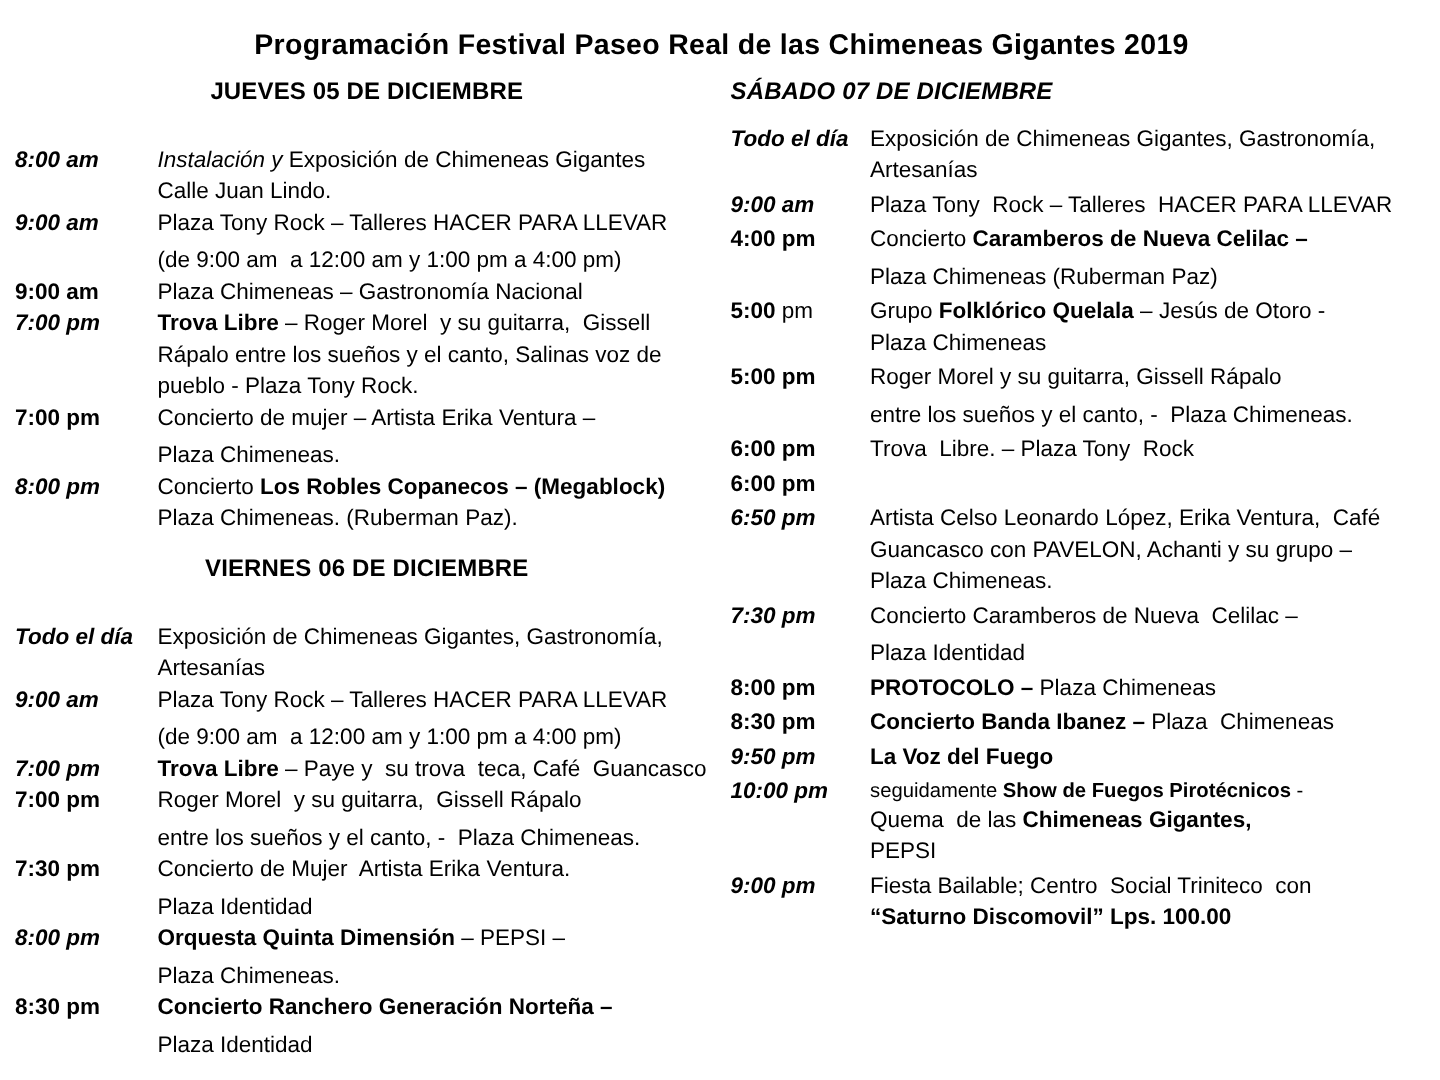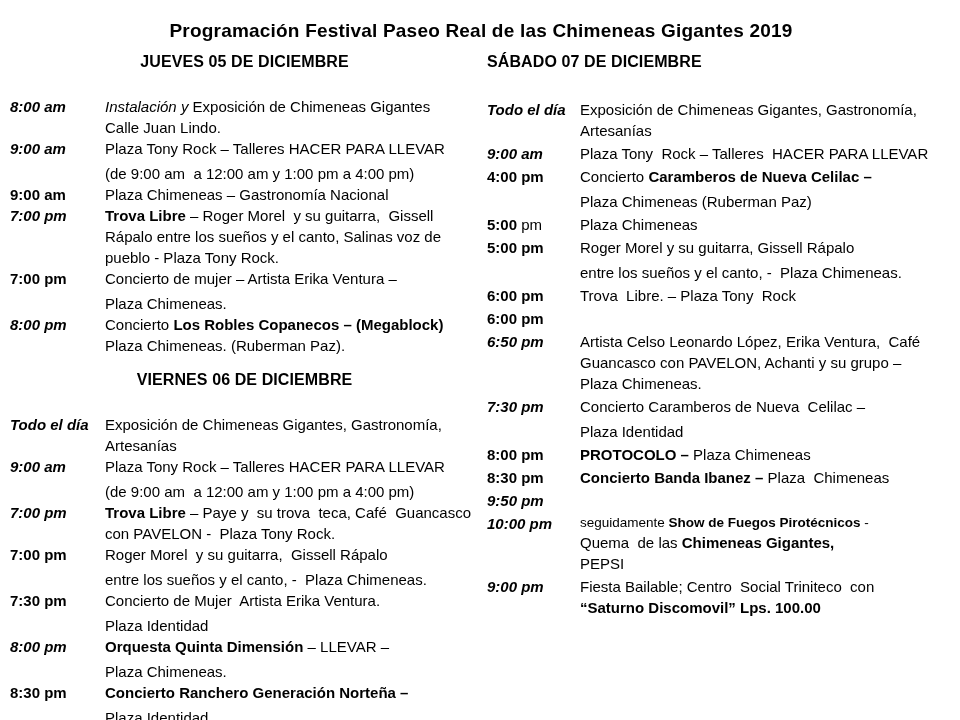--- a/index.html
+++ b/index.html
@@ -8,21 +8,21 @@
   .page { box-sizing:border-box; width:960px; height:720px; padding:6px 8px 0 10px; }
   .title { font-size:19px; font-weight:bold; text-align:center;
            margin:14px 0 10px 0; letter-spacing:0.2px; }
   .cols { display:flex; align-items:flex-start; }
   .col { box-sizing:border-box; }
   #col-left  { width:477px; padding-right:8px; }
   #col-right { width:465px; }
   .day-section + .day-section { margin-top:14px; }
   .day-heading { font-size:16px; font-weight:bold; line-height:20px; letter-spacing:0.1px; }
   #col-left  .day-heading { margin-bottom:24px;text-align:center; }
-  #col-right .day-heading { margin-bottom:27px; }
+  #col-right .day-heading { margin-bottom:10px;font-style:italic; }
   .entry { display:flex; align-items:flex-start; }
   #col-right .entry { margin-bottom:2px; }
   .time { flex:none; width:95px; font-size:15px; line-height:21px; }
   #col-right .time { width:93px; }
   .desc { flex:1; min-width:0; font-size:15px; line-height:21px; }
   .line { white-space:pre; }
   .line.sp { margin-top:4px; }
   .line.small { font-size:13.5px; line-height:19px; }
   .b { font-weight:bold; }
   .i { font-style:italic; }
@@ -92,41 +92,40 @@
             <div class="time"><span class="b i">9:00 am</span></div>
             <div class="desc">
               <div class="line"><span class="">Plaza Tony Rock – Talleres HACER PARA LLEVAR</span></div>
               <div class="line sp"><span class="">(de 9:00 am  a 12:00 am y 1:00 pm a 4:00 pm)</span></div>
             </div>
           </div>
           <div class="entry">
             <div class="time"><span class="b i">7:00 pm</span></div>
             <div class="desc">
               <div class="line"><span class="b ">Trova Libre</span><span class=""> – Paye y  su trova  teca, Café  Guancasco</span></div>
-              <div class="line"><span class="">con PAVELON -  Plaza Tony Rock.</span></div>
             </div>
           </div>
           <div class="entry">
             <div class="time"><span class="b ">7:00 pm</span></div>
             <div class="desc">
               <div class="line"><span class="">Roger Morel  y su guitarra,  Gissell Rápalo</span></div>
               <div class="line sp"><span class="">entre los sueños y el canto, -  Plaza Chimeneas.</span></div>
             </div>
           </div>
           <div class="entry">
             <div class="time"><span class="b ">7:30 pm</span></div>
             <div class="desc">
               <div class="line"><span class="">Concierto de Mujer  Artista Erika Ventura.</span></div>
               <div class="line sp"><span class="">Plaza Identidad</span></div>
             </div>
           </div>
           <div class="entry">
             <div class="time"><span class="b i">8:00 pm</span></div>
             <div class="desc">
-              <div class="line"><span class="b ">Orquesta Quinta Dimensión</span><span class=""> – LLEVAR –</span></div>
+              <div class="line"><span class="b ">Orquesta Quinta Dimensión</span><span class=""> – PEPSI –</span></div>
               <div class="line sp"><span class="">Plaza Chimeneas.</span></div>
             </div>
           </div>
           <div class="entry">
             <div class="time"><span class="b ">8:30 pm</span></div>
             <div class="desc">
               <div class="line"><span class="b ">Concierto Ranchero Generación Norteña –</span></div>
               <div class="line sp"><span class="">Plaza Identidad</span></div>
             </div>
           </div>
@@ -151,20 +150,21 @@
           <div class="entry">
             <div class="time"><span class="b ">4:00 pm</span></div>
             <div class="desc">
               <div class="line"><span class="">Concierto </span><span class="b ">Caramberos de Nueva Celilac –</span></div>
               <div class="line sp"><span class="">Plaza Chimeneas (Ruberman Paz)</span></div>
             </div>
           </div>
           <div class="entry">
             <div class="time"><span class="b ">5:00</span><span class=""> pm</span></div>
             <div class="desc">
+              <div class="line"><span class="">Grupo </span><span class="b ">Folklórico Quelala</span><span class=""> – Jesús de Otoro -</span></div>
               <div class="line"><span class="">Plaza Chimeneas</span></div>
             </div>
           </div>
           <div class="entry">
             <div class="time"><span class="b ">5:00 pm</span></div>
             <div class="desc">
               <div class="line"><span class="">Roger Morel y su guitarra, Gissell Rápalo</span></div>
               <div class="line sp"><span class="">entre los sueños y el canto, -  Plaza Chimeneas.</span></div>
             </div>
           </div>
@@ -199,20 +199,23 @@
             </div>
           </div>
           <div class="entry">
             <div class="time"><span class="b ">8:30 pm</span></div>
             <div class="desc">
               <div class="line"><span class="b ">Concierto Banda Ibanez –</span><span class=""> Plaza  Chimeneas</span></div>
             </div>
           </div>
           <div class="entry">
             <div class="time"><span class="b i">9:50 pm</span></div>
+            <div class="desc">
+              <div class="line"><span class="b ">La Voz del Fuego</span></div>
+            </div>
           </div>
           <div class="entry">
             <div class="time"><span class="b i">10:00 pm</span></div>
             <div class="desc">
               <div class="line small"><span class="">seguidamente </span><span class="b ">Show de Fuegos Pirotécnicos</span><span class=""> -</span></div>
               <div class="line"><span class="">Quema  de las </span><span class="b ">Chimeneas Gigantes,</span></div>
               <div class="line"><span class="">PEPSI</span></div>
             </div>
           </div>
           <div class="entry">

